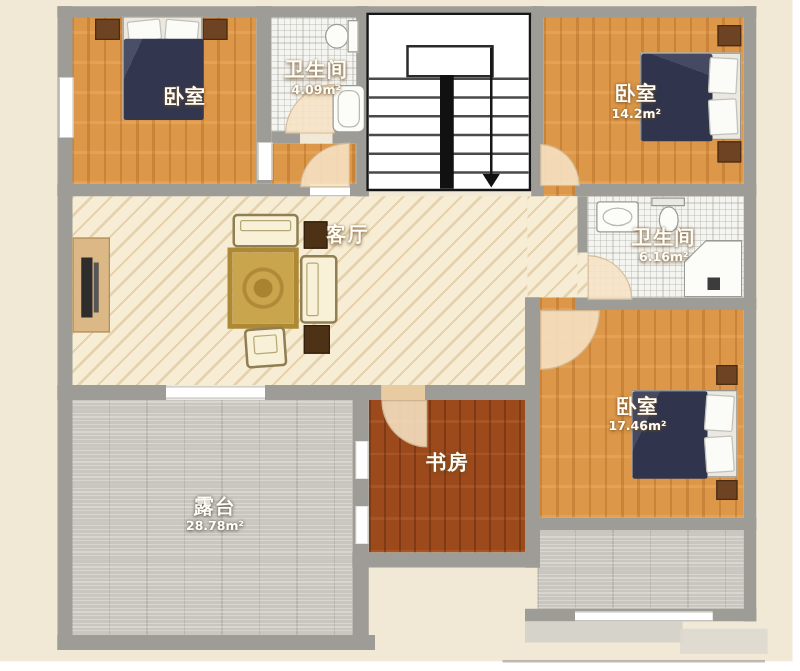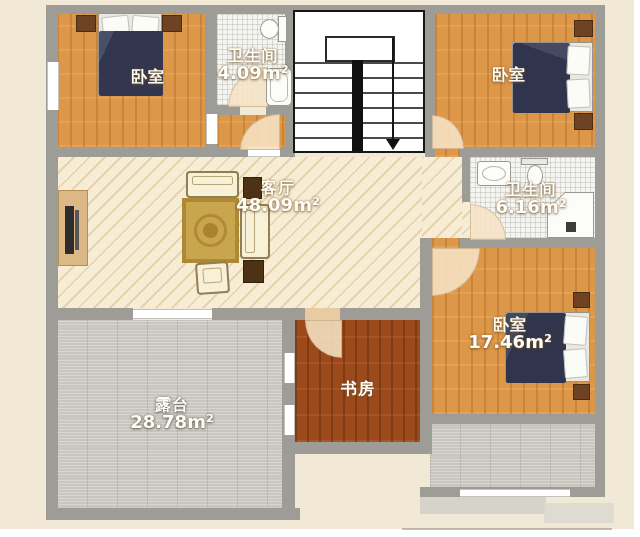--- a/index.html
+++ b/index.html
@@ -65,21 +65,21 @@
   .rug{
     background:
       radial-gradient(circle at 50% 50%, #a98330 0 7px, #c9a54e 8px 13px, #b08a38 14px 16px, #c9a54e 17px);
     border:4px solid #ad8936;box-sizing:border-box;
   }
   .white-fix{background:#fcfcf9;border:1px solid #9a9a94;box-sizing:border-box;}
   
   .label{width:110px;text-align:center;color:#fffdf6;
          text-shadow:0 1px 3px rgba(110,80,40,.85),0 0 2px rgba(110,80,40,.6);}
   .label .name{font-size:16px;font-weight:bold;line-height:19px;letter-spacing:1px;}
-  .label .area{font-size:18px;font-weight:bold;line-height:16px;}
+  .label .area{font-size:10px;font-weight:bold;line-height:16px;}
   .label.on-gray{text-shadow:0 1px 3px rgba(85,85,75,.9),0 0 2px rgba(85,85,75,.7);}
 </style>
 </head>
 <body>
 
 <div class="abs paper" style="left:0;top:0;width:634px;height:529px;"></div>
 <div class="abs" style="left:420px;top:497px;width:126px;height:17px;background:#d6d3cb;"></div>
 <div class="abs" style="left:544px;top:503px;width:70px;height:20px;background:#dcd8cf;opacity:.85;"></div>
 <div class="abs" style="left:402px;top:528px;width:210px;height:2px;background:#9a948a;opacity:.6;"></div>
 
@@ -210,34 +210,34 @@
 
 <div class="abs label" style="left:93px;top:67px;">
   <div class="name">卧室</div>
 </div>
 <div class="abs label" style="left:198px;top:46px;">
   <div class="name">卫生间</div>
   <div class="area">4.09m²</div>
 </div>
 <div class="abs label" style="left:454px;top:65px;">
   <div class="name">卧室</div>
+  <div class="area">14.2m²</div>
 </div>
 <div class="abs label" style="left:223px;top:178px;">
   <div class="name">客厅</div>
-  <div class="area">48.09m²</div>
 </div>
 <div class="abs label" style="left:476px;top:180px;">
   <div class="name">卫生间</div>
   <div class="area">6.16m²</div>
 </div>
 <div class="abs label" style="left:455px;top:315px;">
   <div class="name">卧室</div>
   <div class="area">17.46m²</div>
 </div>
-<div class="abs label" style="left:303px;top:379px;font-family:Liberation Serif, serif;">
+<div class="abs label" style="left:303px;top:361px;font-family:Liberation Serif, serif;">
   <div class="name">书房</div>
 </div>
 <div class="abs label on-gray" style="left:117px;top:395px;">
   <div class="name">露台</div>
   <div class="area">28.78m²</div>
 </div>
 <div class="abs label on-gray" style="left:457px;top:440px;">
 </div>
 
 </body></html>

